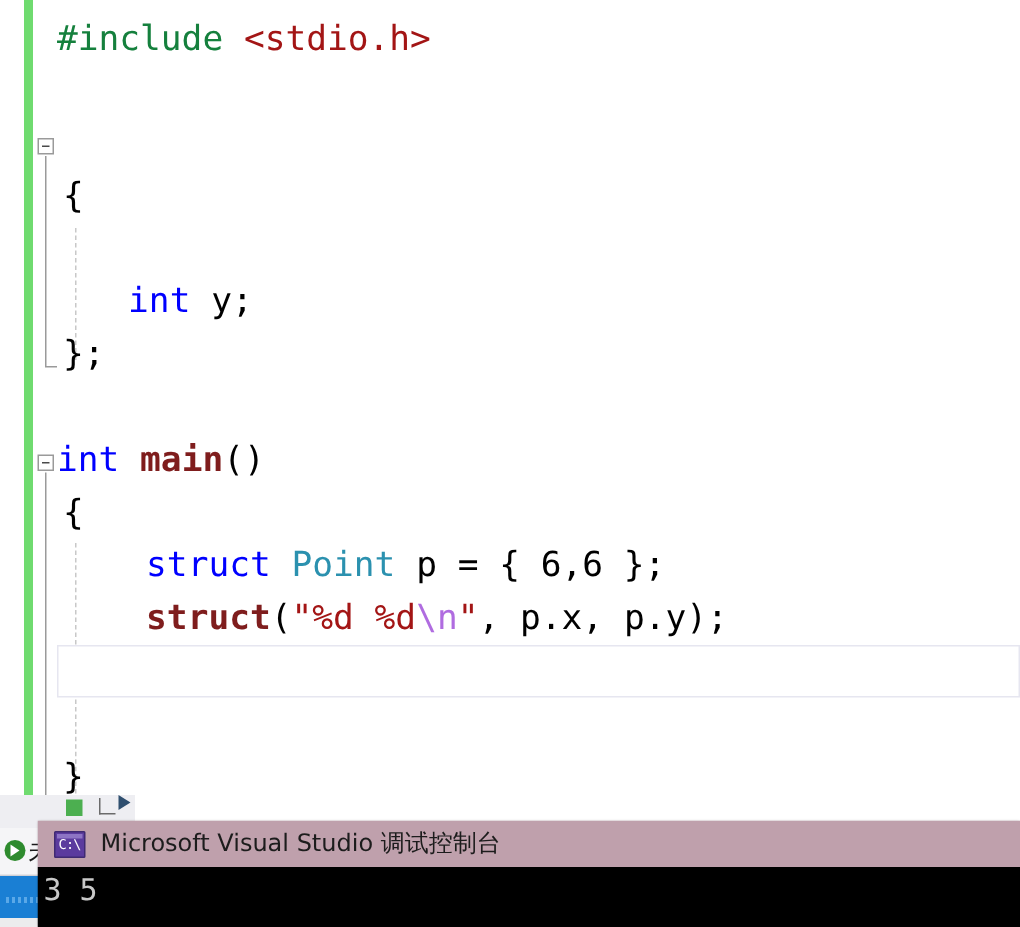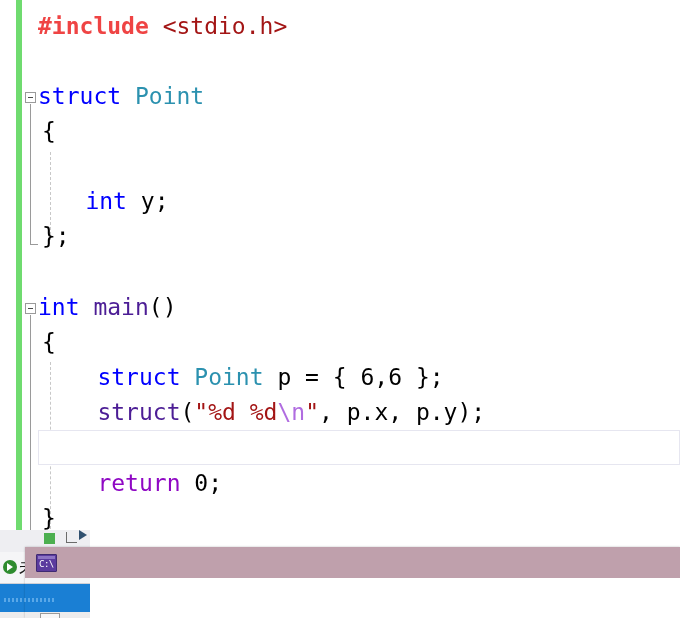--- a/index.html
+++ b/index.html
@@ -47,25 +47,25 @@
     color: #000000;
   }
   .code {
     position: absolute;
     left: 38px;
     top: 0;
     white-space: pre;
   }
 
   
-  .t-pp       { color: #ef4444; font-weight: bold; }
+  .t-pp       { color: #15803d; }
   .t-str      { color: #a31515; }
   .t-kw       { color: #0000ff; }
   .t-type     { color: #2b91af; }
-  .t-fn       { color: #4c1d95; }
+  .t-fn       { color: #7f1d1d; font-weight: bold; }
   .t-esc      { color: #b06ce0; }
   .t-ctrl     { color: #8f08c4; }
   .t-plain    { color: #000000; }
 
   
   .fold-box {
     position: absolute;
     left: 25px;
     width: 11px;
     height: 11px;
@@ -306,23 +306,20 @@
   <div class="current-line" style="top:430px;"></div>
 
   <div class="line" style="top:9px;">
     <span class="code"><span class="t-pp">#include </span><span class="t-str">&lt;stdio.h&gt;</span></span>
   </div>
 
   <div class="line" style="top:44px;">
     <span class="code"></span>
   </div>
 
-  <div class="line" style="top:79px;">
-    <span class="code"><span class="t-kw">struct </span><span class="t-type">Point</span></span>
-  </div>
 
   <div class="line" style="top:114px;">
     <span class="code" style="left:42px;"><span class="t-plain">{</span></span>
   </div>
 
 
   <div class="line" style="top:184px;">
     <span class="code" style="left:30px;"><span class="t-plain">    </span><span class="t-kw">int </span><span class="t-plain">y;</span></span>
   </div>
 
@@ -347,23 +344,20 @@
   </div>
 
   <div class="line" style="top:395px;">
     <span class="code" style="left:42px;"><span class="t-plain">    </span><span class="t-fn">struct</span><span class="t-plain">(</span><span class="t-str">"%d %d</span><span class="t-esc">\n</span><span class="t-str">"</span><span class="t-plain">, p.x, p.y);</span></span>
   </div>
 
   <div class="line" style="top:430px;">
     <span class="code" style="left:42px;"></span>
   </div>
 
-  <div class="line" style="top:466px;">
-    <span class="code" style="left:42px;"><span class="t-plain">    </span><span class="t-ctrl">return </span><span class="t-plain">0;</span></span>
-  </div>
 
   <div class="line" style="top:501px;">
     <span class="code" style="left:42px;"><span class="t-plain">}</span></span>
   </div>
 </div>
 
 <div id="behind">
   <div class="behind-toolbar">
     <div class="behind-sq"></div>
     <div class="behind-corner"></div>
@@ -379,14 +373,18 @@
   <div class="behind-bottom"></div>
   <div class="behind-bbox"></div>
 </div>
 
 <div id="console">
   <div class="console-titlebar">
     <div class="console-icon">
       <div class="bar"></div>
       <div class="prompt">C:\</div>
     </div>
+    <div class="console-title">Microsoft Visual Studio 调试控制台</div>
+  </div>
+  <div class="console-body">
+    <div class="console-text">3 5</div>
   </div>
 </div>
 
 </body></html>

